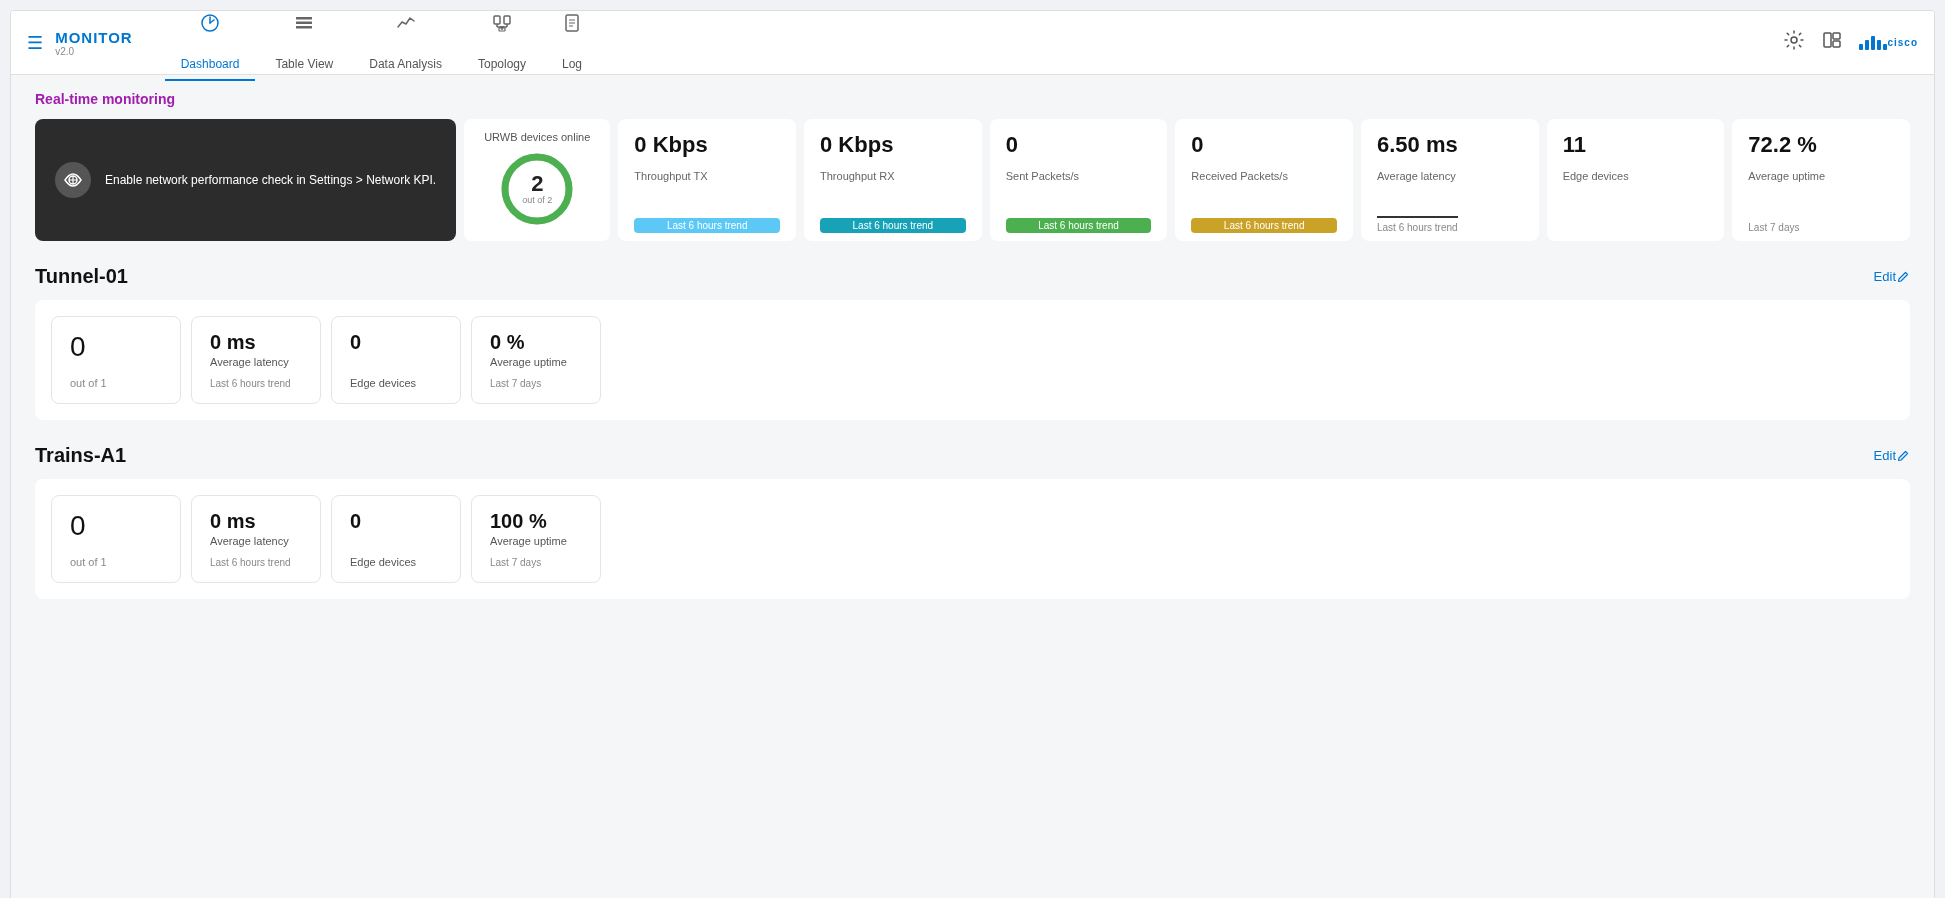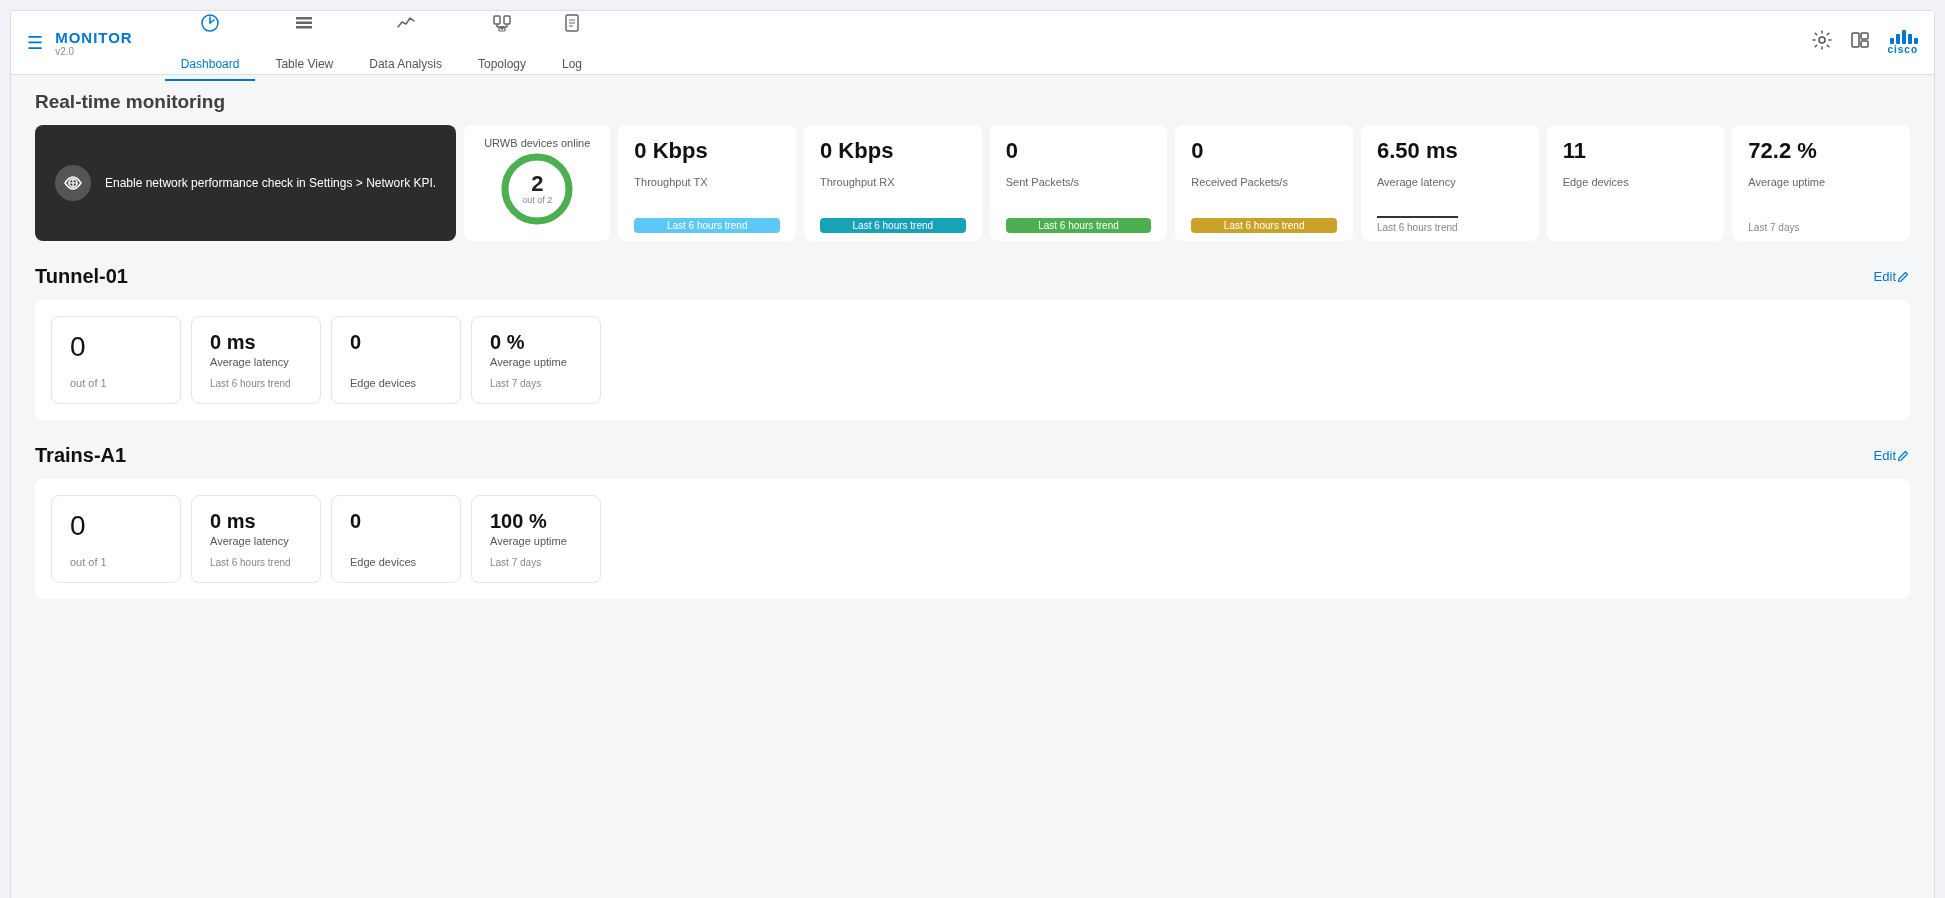--- a/index.html
+++ b/index.html
@@ -81,22 +81,22 @@
       gap: 16px;
       margin-left: auto;
     }
     .nav-right-icon {
       font-size: 20px;
       color: #555;
       cursor: pointer;
     }
     .cisco-logo {
       display: flex;
-      flex-direction: column;
-      align-items: flex-end;
+      flex-direction: row;
+      align-items: center;
     }
     .cisco-bars {
       display: flex;
       align-items: flex-end;
       gap: 2px;
     }
     .cisco-bar {
       background: #0076d1;
       width: 4px;
       border-radius: 1px;
@@ -110,23 +110,23 @@
 
     
     .main-content {
       padding: 16px 24px;
       background: #f5f6f8;
       min-height: calc(898px - 64px);
     }
 
     
     .section-title {
-      font-size: 19px;
+      font-size: 14px;
       font-weight: 600;
-      color: #404040;
+      color: #a21caf;
       margin-bottom: 12px;
     }
 
     .monitoring-bar {
       display: flex;
       align-items: stretch;
       gap: 8px;
       margin-bottom: 24px;
     }
 
@@ -161,20 +161,21 @@
     .monitor-card-circle {
       background: #fff;
       border-radius: 8px;
       padding: 12px 20px;
       display: flex;
       flex-direction: column;
       align-items: center;
       justify-content: center;
       min-width: 140px;
       flex-shrink: 0;
+      gap: 6px;
     }
     .monitor-card-circle-label {
       font-size: 11px;
       color: #555;
       text-align: center;
     }
 
     
     .circle-gauge {
       position: relative;

